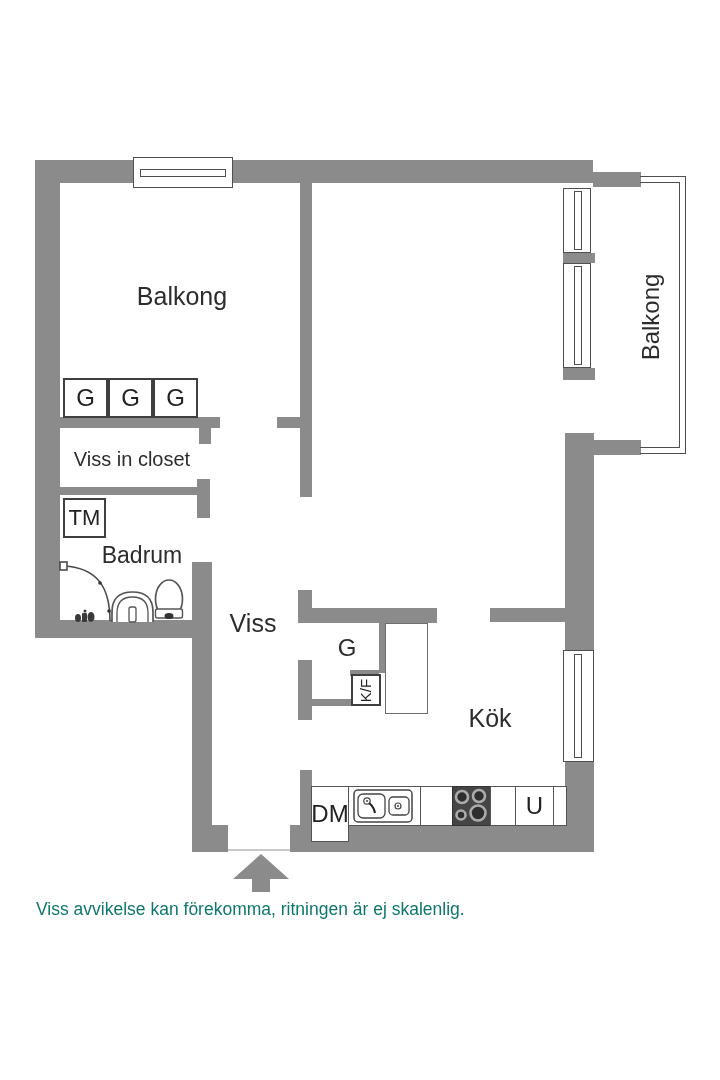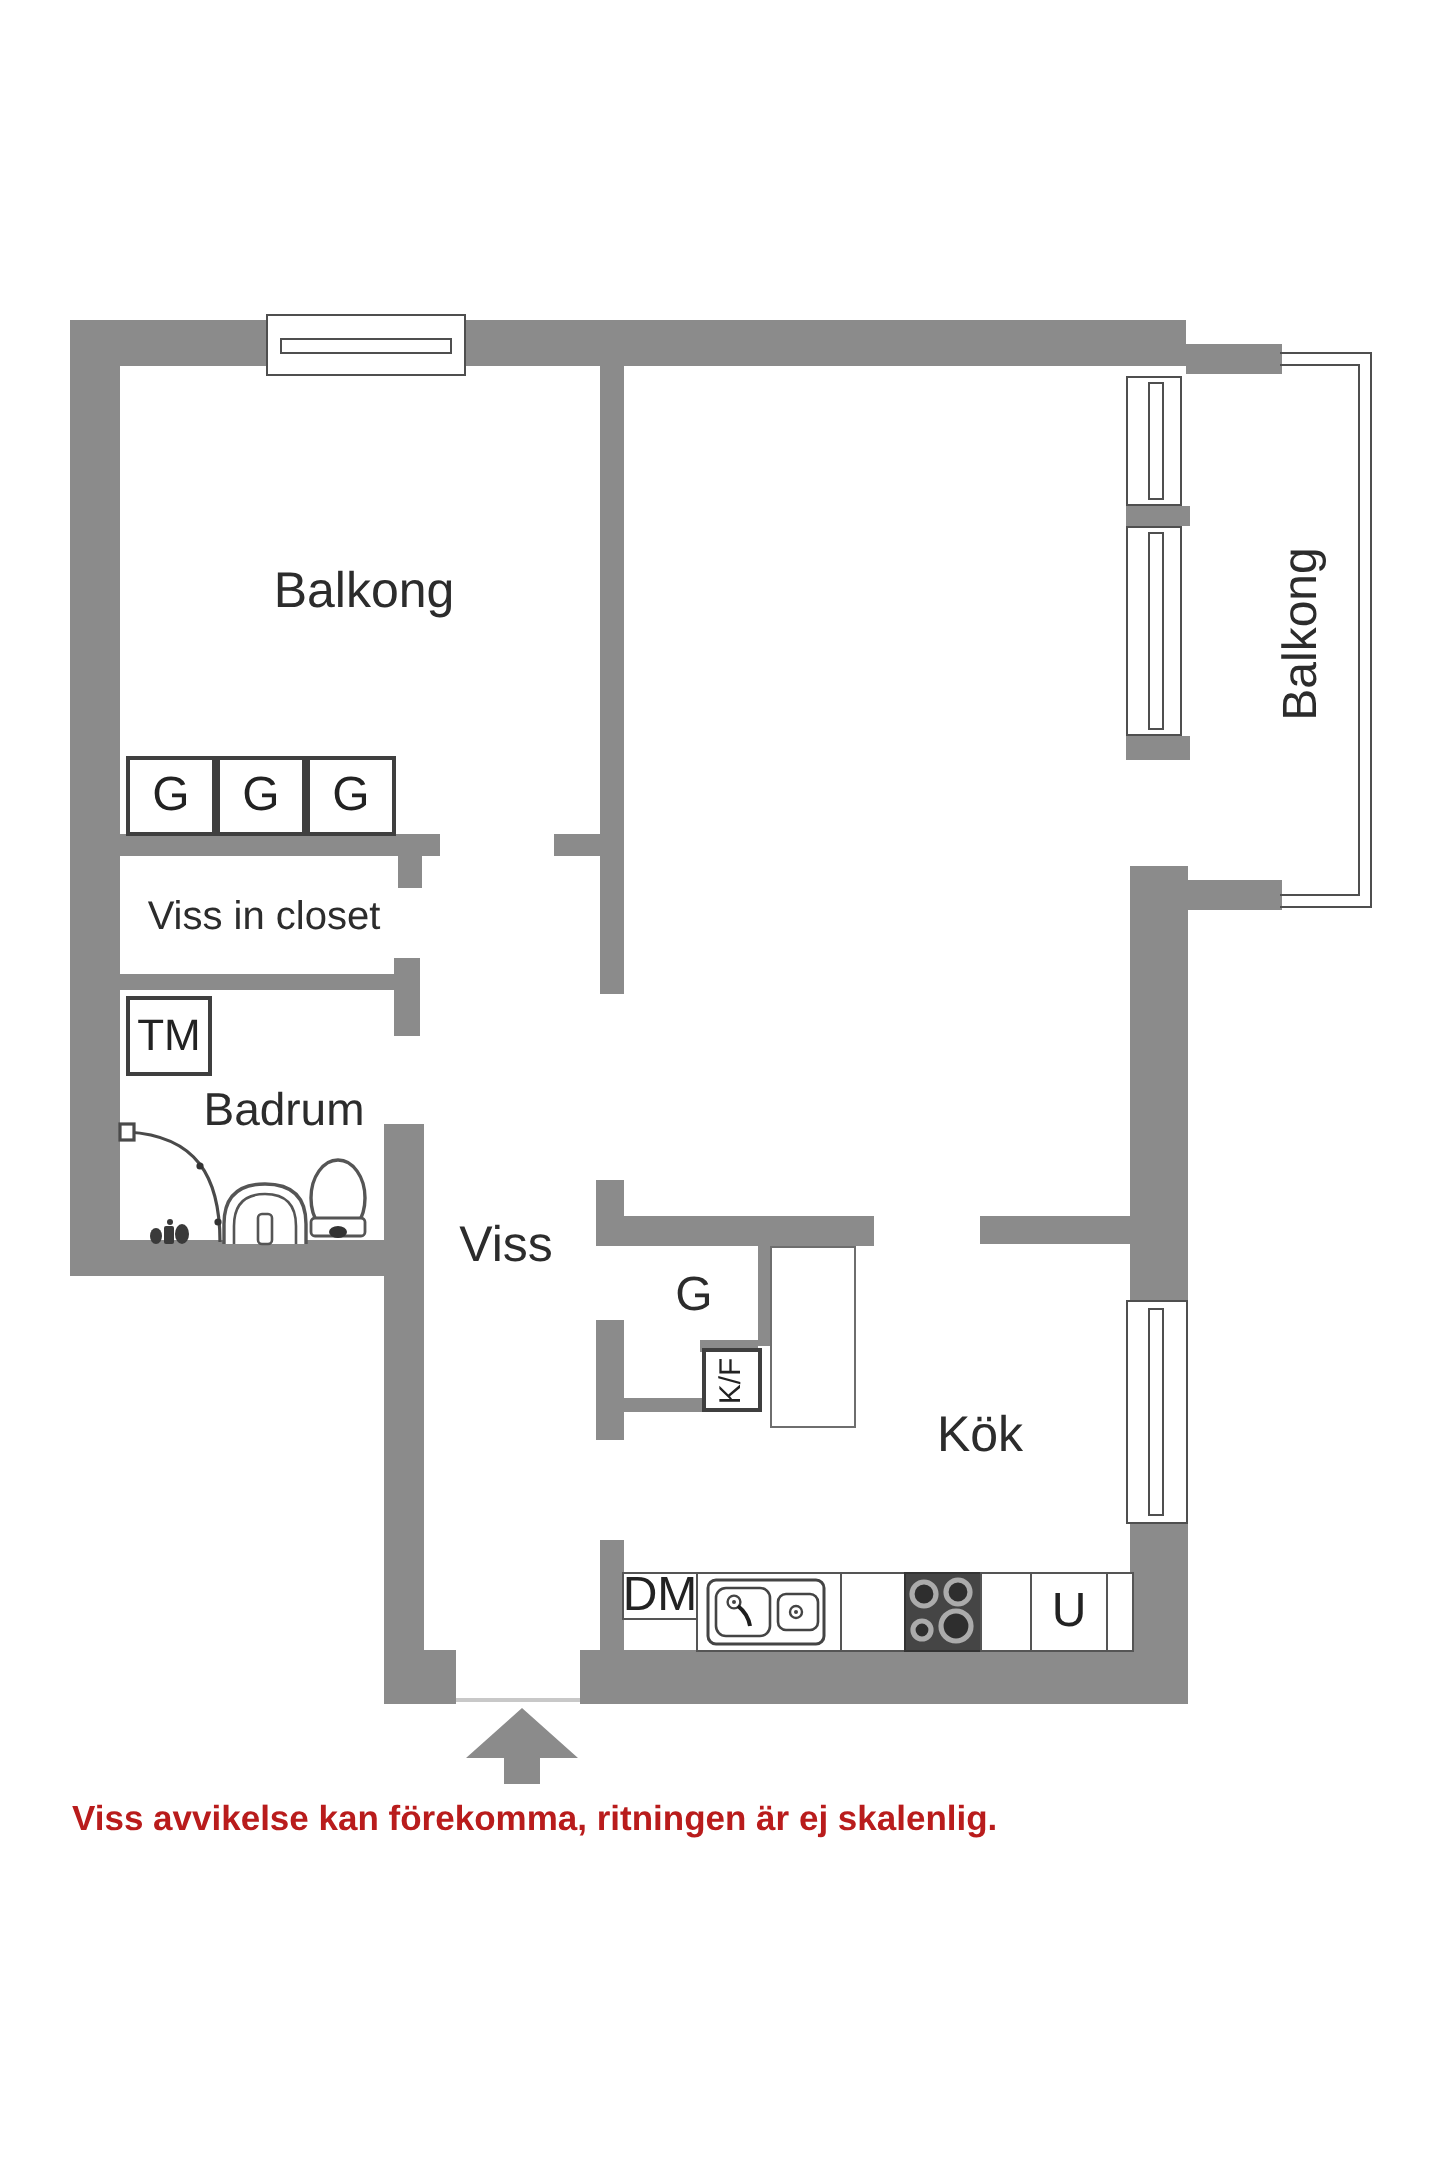--- a/index.html
+++ b/index.html
@@ -10,21 +10,21 @@
   .win{position:absolute;background:#fff;border:1.5px solid #4f4f4f;box-sizing:border-box;}
   .glass{position:absolute;background:#fff;box-sizing:border-box;border:1px solid #4f4f4f;}
   .box{position:absolute;background:#fff;border:2px solid #3f3f3f;box-sizing:border-box;
        display:flex;align-items:center;justify-content:center;font-size:24px;color:#222;}
   .cbox{position:absolute;background:#fff;border:1.5px solid #555;box-sizing:border-box;
         display:flex;align-items:center;justify-content:center;font-size:24px;color:#222;}
   .thin{position:absolute;background:#fff;border:1px solid #6e6e6e;box-sizing:border-box;}
   .lbl{position:absolute;transform:translate(-50%,-50%);white-space:nowrap;color:#2c2c2c;}
   .rot{transform:translate(-50%,-50%) rotate(-90deg);}
   .bal{position:absolute;box-sizing:border-box;background:transparent;}
-  .caption{position:absolute;left:36px;top:899px;font-size:17.5px;color:#b91c1c;font-weight:bold;}
+  .caption{position:absolute;left:36px;top:899px;font-size:17.5px;color:#0f766e;}
   svg.fx{position:absolute;left:0;top:0;pointer-events:none;}
 </style>
 </head>
 <body>
 
 <div class="plan">
 
   <div class="w" style="left:35px;top:160px;width:98px;height:23px"></div>
   <div class="w" style="left:233px;top:160px;width:360px;height:23px"></div>
   <div class="w" style="left:593px;top:172px;width:48px;height:15px"></div>
@@ -80,21 +80,21 @@
     </div>
   <div class="box" style="left:63px;top:498px;width:43px;height:40px;font-size:22px">
       <span>TM</span>
     </div>
 
   <div class="thin" style="left:385px;top:623px;width:43px;height:91px"></div>
   <div class="box" style="left:351px;top:674px;width:30px;height:32px;font-size:15px">
     <span class="rotkf" style="transform:rotate(-90deg);display:block">K/F</span>
   </div>
 
-  <div class="cbox" style="left:311px;top:786px;width:38px;height:24px">
+  <div class="cbox" style="left:311px;top:786px;width:38px;height:56px">
       <span>DM</span>
     </div>
   <div class="cbox" style="left:348px;top:786px;width:73px;height:40px"></div>
   <div class="cbox" style="left:420px;top:786px;width:33px;height:40px"></div>
   <div class="cbox" style="left:452px;top:786px;width:39px;height:40px;background:#454545;border-color:#333"></div>
   <div class="cbox" style="left:490px;top:786px;width:26px;height:40px"></div>
   <div class="cbox" style="left:515px;top:786px;width:39px;height:40px">
       <span>U</span>
     </div>
   <div class="cbox" style="left:553px;top:786px;width:14px;height:40px"></div>

